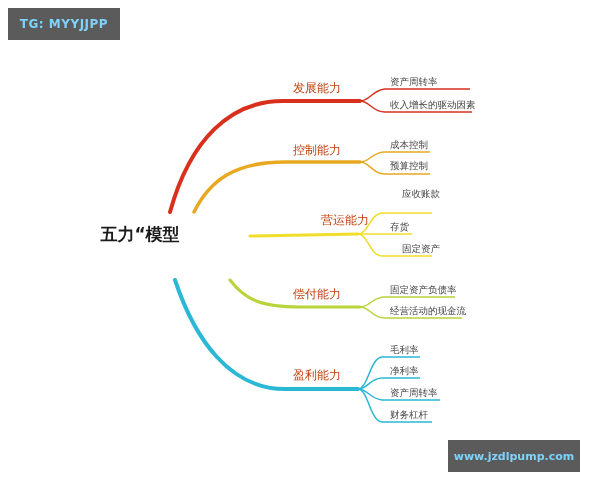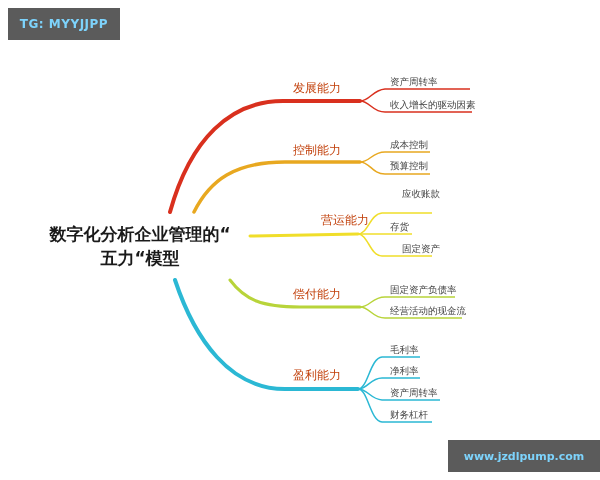--- a/index.html
+++ b/index.html
@@ -7,21 +7,21 @@
       width: 600px; height: 480px; position: relative; overflow: hidden;
       background: #ffffff;
       font-family: "DejaVu Sans", "Liberation Sans", sans-serif;
     }
     .badge {
       position: absolute; background: #5b5b5b; color: #7dd3fc;
       font-family: "DejaVu Sans", sans-serif; font-weight: bold;
       display: flex; align-items: center; justify-content: center;
     }
     #badge-tg { left: 8px; top: 8px; width: 112px; height: 32px; font-size: 12px; letter-spacing: 0.5px; }
-    #badge-url { left: 448px; top: 440px; width: 152px; height: 32px; font-size: 11px; }
+    #badge-url { left: 448px; top: 440px; width: 132px; height: 32px; font-size: 11px; }
     svg.map { position: absolute; left: 0; top: 0; }
     .root-title {
       position: absolute; left: 40px; top: 222px; width: 200px;
       font-size: 17px; font-weight: bold; color: #1a1a1a; line-height: 24px;
       text-align: center;
     }
     .branch-label {
       position: absolute; font-size: 12px; font-weight: normal; color: #c2410c;
       white-space: nowrap;
     }
@@ -64,21 +64,20 @@
   <g>
     <path d="M175,280 C195,340 230,389 285,389 L358,389" stroke="#2bb8d4" stroke-width="4" fill="none" stroke-linecap="round"></path>
     <path d="M358,389 C368,389 370,358 382,357 L420,357" stroke="#2bb8d4" stroke-width="1.5" fill="none"></path>
     <path d="M358,389 C368,389 370,378 382,378 L420,378" stroke="#2bb8d4" stroke-width="1.5" fill="none"></path>
     <path d="M358,389 C368,389 370,399 382,400 L440,400" stroke="#2bb8d4" stroke-width="1.5" fill="none"></path>
     <path d="M358,389 C368,389 370,421 382,422 L432,422" stroke="#2bb8d4" stroke-width="1.5" fill="none"></path>
   </g>
 </svg>
 
 <div class="root-title">
-  <div>数字化分析企业管理的“</div>
   <div>五力“模型</div>
 </div>
 
 <div class="branch-label" style="left:293px; top:80px;">发展能力</div>
 <div class="branch-label" style="left:293px; top:142px;">控制能力</div>
 <div class="branch-label" style="left:291px; top:212px;margin-left:30px;">营运能力</div>
 <div class="branch-label" style="left:293px; top:286px;">偿付能力</div>
 <div class="branch-label" style="left:293px; top:367px;">盈利能力</div>
 
 <div class="leaf-label" style="left:390px; top:76px;">资产周转率</div>

